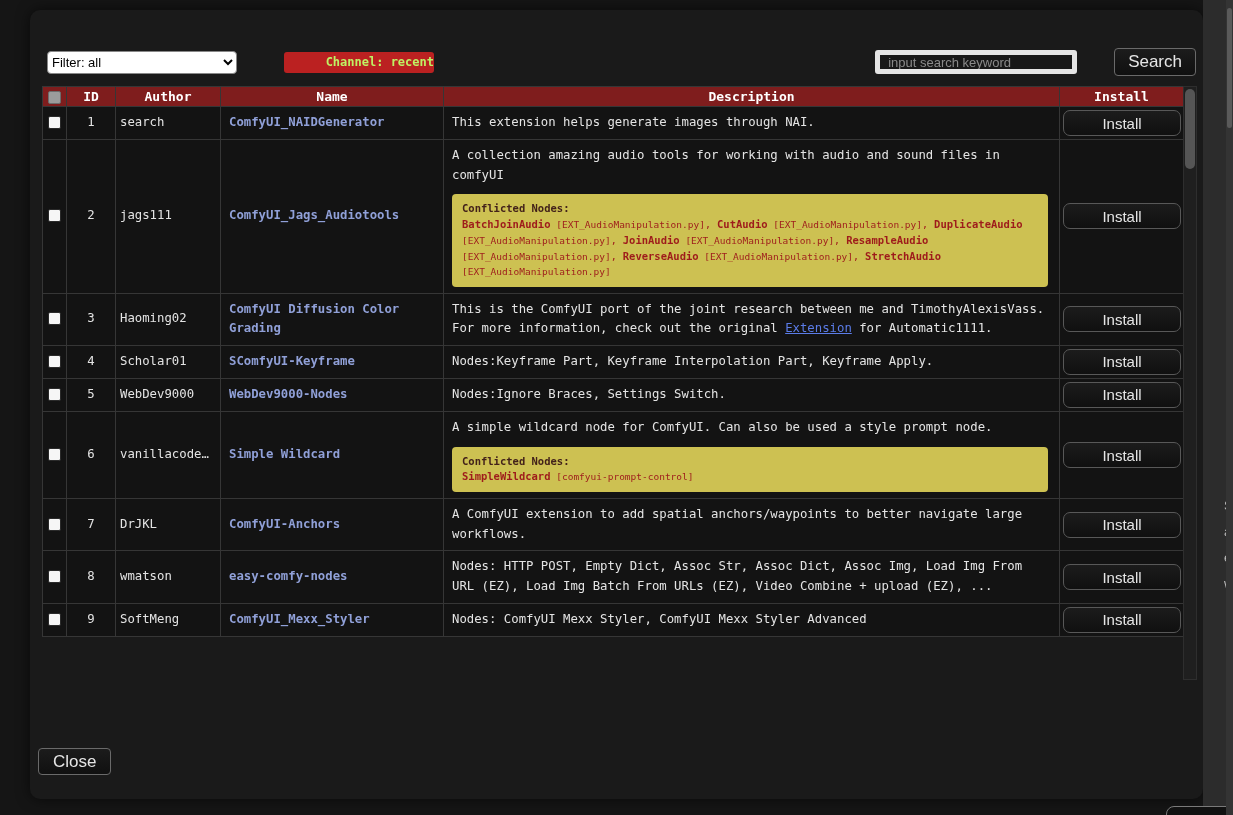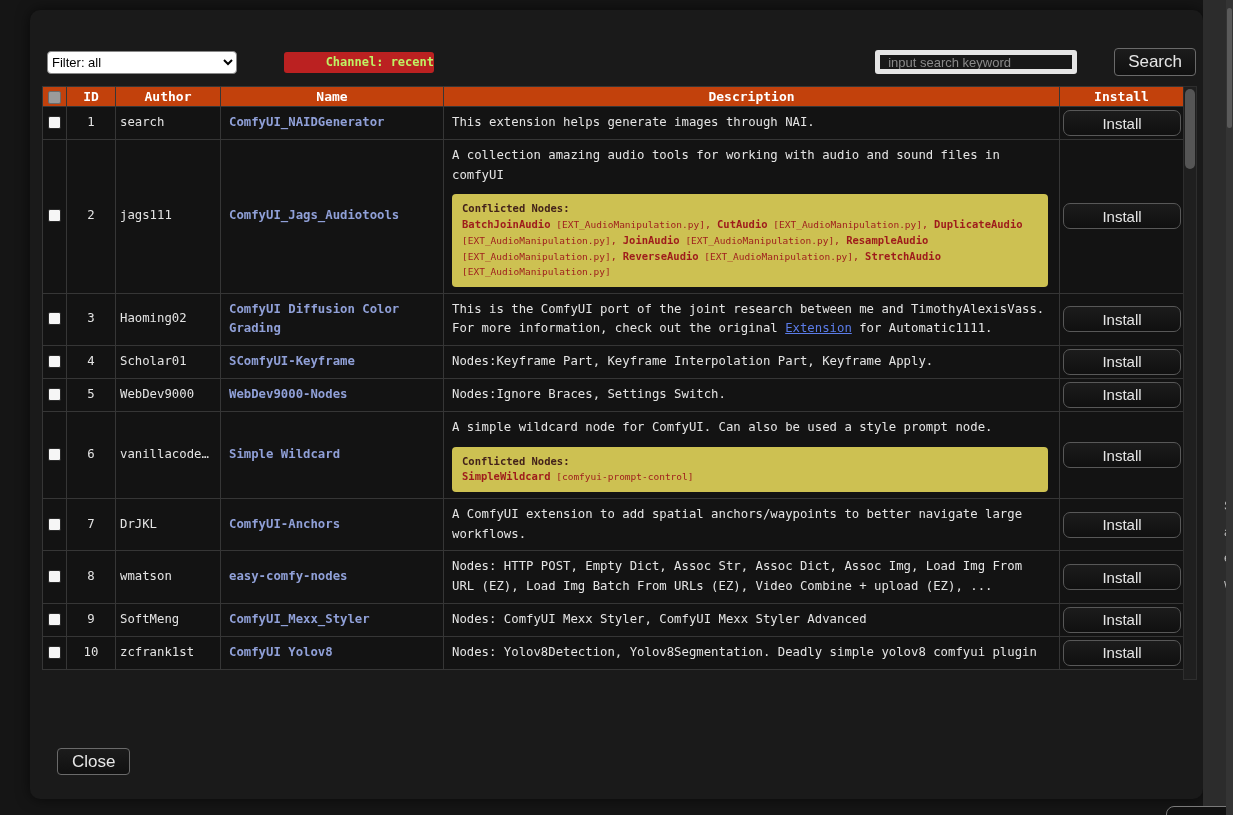--- a/index.html
+++ b/index.html
@@ -76,21 +76,21 @@
     overflow:hidden;
   }
   table.nodes-table {
     border-collapse:collapse;
     table-layout:fixed;
     width:1141px;
     border:1px solid #3a3a3a;
   }
   th, td { border:1px solid #363636; }
   th {
-    background:#c2410c; color:#ffffff;
+    background:#7f1d1d; color:#ffffff;
     font-weight:bold; font-size:13px;
     height:17px; padding:2px 4px; text-align:center;margin-top:28px;
   }
   td {
     background:#131313; color:#e4e4e4;
     font-size:12.3px; line-height:1.6;
     padding:6px 8px; vertical-align:middle;
   }
   .cell-cb { text-align:center; padding:2px; }
   .cell-id { text-align:center; }
@@ -131,21 +131,21 @@
     border:1px solid #2e2e2e;
   }
   .table-scroll-thumb {
     position:absolute; left:1px; top:2px;
     width:10px; height:80px;
     background:#555555; border-radius:6px;
   }
 
   
   .close-btn {
-    position:absolute; left:27px; bottom:24px;
+    position:absolute; left:8px; bottom:24px;
     height:27px; padding:0 14px; font-size:17px;
   }
 
   
   .right-strip {
     position:absolute; left:1203px; top:0;
     width:30px; height:815px;
     background:#2c2c2c;
     overflow:hidden;
   }
@@ -324,32 +324,20 @@
             <td class="cell-id">9</td>
             <td class="cell-author">
               <div class="author-text">SoftMeng</div>
             </td>
             <td class="cell-name"><a class="name-link">ComfyUI_Mexx_Styler</a></td>
             <td class="cell-desc">
               <div class="desc-text">Nodes: ComfyUI Mexx Styler, ComfyUI Mexx Styler Advanced</div>
             </td>
             <td class="cell-install"><button class="btn install-btn">Install</button></td>
           </tr>
-          <tr>
-            <td class="cell-cb"><input class="cb" type="checkbox" style=""></td>
-            <td class="cell-id">10</td>
-            <td class="cell-author">
-              <div class="author-text">zcfrank1st</div>
-            </td>
-            <td class="cell-name"><a class="name-link">ComfyUI Yolov8</a></td>
-            <td class="cell-desc">
-              <div class="desc-text">Nodes: Yolov8Detection, Yolov8Segmentation. Deadly simple yolov8 comfyui plugin</div>
-            </td>
-            <td class="cell-install"><button class="btn install-btn">Install</button></td>
-          </tr>
         </tbody>
     </table>
     <div class="table-scrollbar">
       <div class="table-scroll-thumb"></div>
     </div>
   </div>
 
   <button class="btn close-btn">Close</button>
 </div>
 

